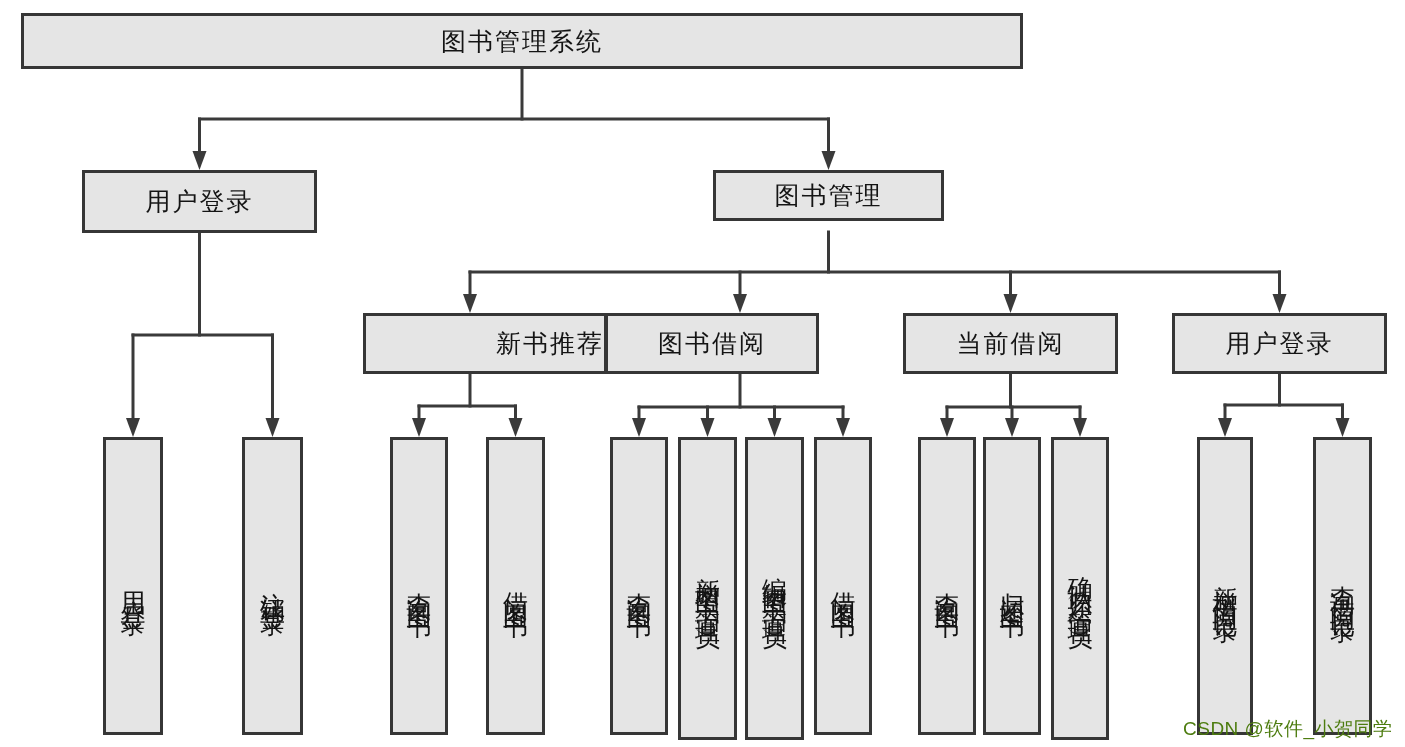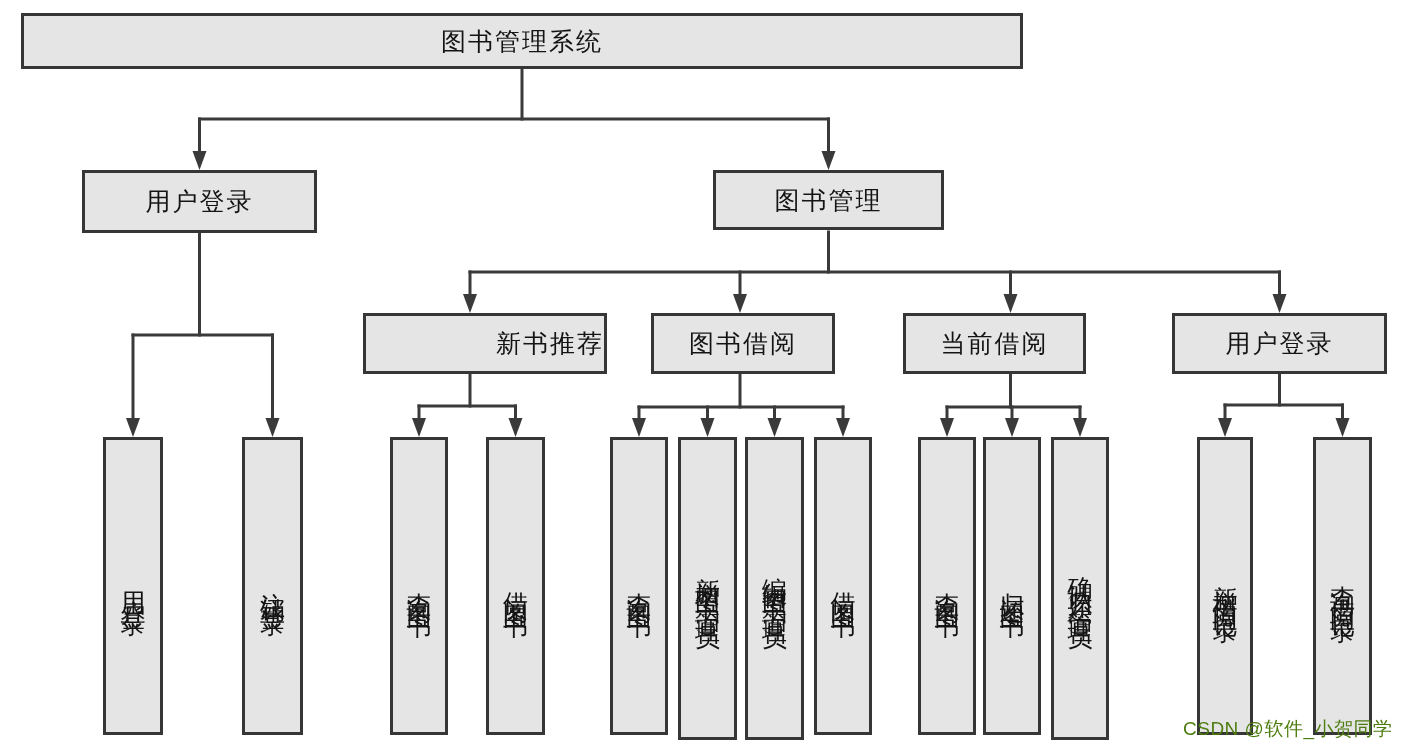--- a/index.html
+++ b/index.html
@@ -137,31 +137,31 @@
     </g>
   </svg>
 
   <div class="node" style="left:21px; top:13px; width:1002px; height:56px;">
     <span>图书管理系统</span>
   </div>
 
   <div class="node" style="left:82px; top:170px; width:235px; height:63px;">
     <span>用户登录</span>
   </div>
-  <div class="node" style="left:713px; top:170px; width:231px; height:60px;">
+  <div class="node" style="left:713px; top:170px; width:231px; height:51px;">
     <span>图书管理</span>
   </div>
 
   <div class="node" style="left:363px; top:313px; width:244px; height:61px;justify-content:flex-end;">
     <span>新书推荐</span>
   </div>
-  <div class="node" style="left:651px; top:313px; width:184px; height:61px;">
+  <div class="node" style="left:605px; top:313px; width:214px; height:61px;">
     <span>图书借阅</span>
   </div>
-  <div class="node" style="left:903px; top:313px; width:183px; height:61px;align-items:center;">
+  <div class="node" style="left:903px; top:313px; width:215px; height:61px;align-items:center;">
     <span>当前借阅</span>
   </div>
   <div class="node" style="left:1172px; top:313px; width:215px; height:61px;">
     <span>用户登录</span>
   </div>
 
   <div class="node leaf" style="left:103px; top:437px; width:60px; height:298px;">用户登录</div>
   <div class="node leaf" style="left:242px; top:437px; width:61px; height:298px;">注销登录</div>
 
   <div class="node leaf" style="left:390px; top:437px; width:58px; height:298px;">查询图书</div>

